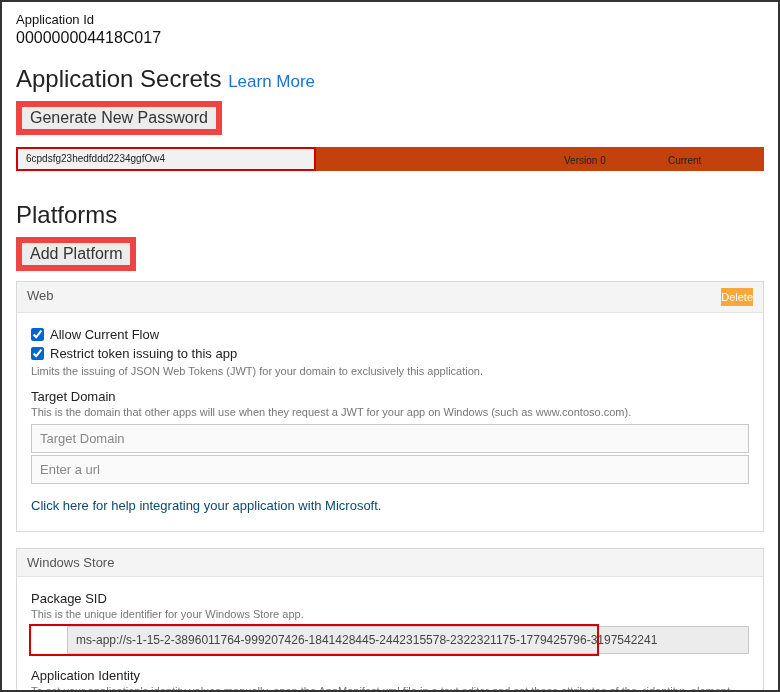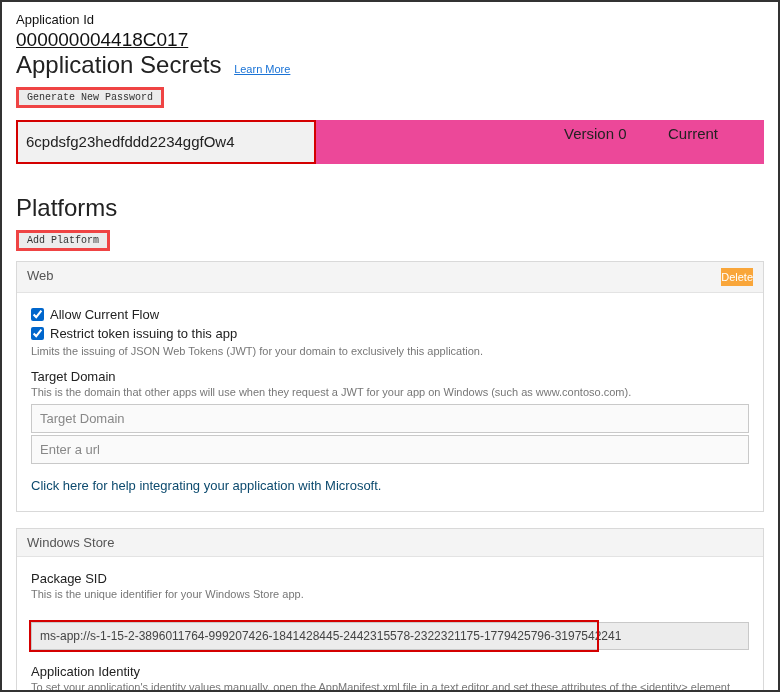--- a/index.html
+++ b/index.html
@@ -8,46 +8,45 @@
     font-size: 13px;
     color: #222;
     background: #fff;
     border: 2px solid #333;
     width: 780px;
     height: 692px;
     overflow: hidden;
     padding: 10px 14px;
   }
   .label-small { font-size: 13px; color: #111; }
-  .value-small { font-size: 19px; color: #111; margin-top: 2px; margin-bottom: 0; text-decoration: underline; }
+  .value-small { font-size: 16px; color: #111; margin-top: 2px; margin-bottom: 18px; }
   h2.section-title {
     font-weight: 300;
     font-size: 24px;
     color: #222;
     margin-bottom: 8px;
   }
-  .learn-more { font-size: 11px; color: #1a73d6; margin-left: 6px; font-weight: 400; cursor: pointer; text-decoration: underline; }
+  .learn-more { font-size: 17px; color: #1a73d6; font-weight: 400; cursor: pointer; }
   .btn-gray {
     display: inline-block;
     background: #ececec;
-    border: 3px solid #ef4444;
+    border: 6px solid #ef4444;
     color: #333;
-    font-size: 10px;
+    font-size: 16px;
     padding: 2px 8px;
     cursor: pointer;
-    font-family: Liberation Mono, monospace;
   }
   .secret-row {
     display: flex;
     align-items: stretch;
-    background: #ec4899;
+    background: #c2410c;
     margin-top: 12px;
-    height: 44px;
+    height: 24px;
     line-height: 28px;
-    font-size: 15px;
+    font-size: 10px;
   }
   .secret-cell-pw {
     flex: 0 0 300px;
     border: 2px solid #d40000;
     padding: 0 8px;
     background: #f1f1f1;
     display: flex;
     align-items: center;
   }
   .secret-cell { flex: 1; padding: 0 8px; }
@@ -85,21 +84,21 @@
     border: 1px solid #c9c9c9;
     background: #fafafa;
     padding: 6px 8px;
     font-size: 13px;
     color: #888;
     margin-top: 6px;
   }
   .text-input::placeholder { color: #888; }
   .redirect-row { display: flex; align-items: center; gap: 8px; margin-top: 14px; margin-bottom: 2px; }
   .help-link { color: #0c4a6e; font-size: 13px; margin-top: 14px; display: inline-block; cursor: pointer; }
-  .sid-wrap { position: relative; margin-top: 22px; }
+  .sid-wrap { position: relative; margin-top: 6px; padding-left: 36px; }
   .sid-input {
     width: 100%;
     border: 1px solid #c9c9c9;
     background: #ececec;
     padding: 6px 8px;
     font-size: 12px;
     color: #444;
   }
   .sid-highlight {
     position: absolute;

